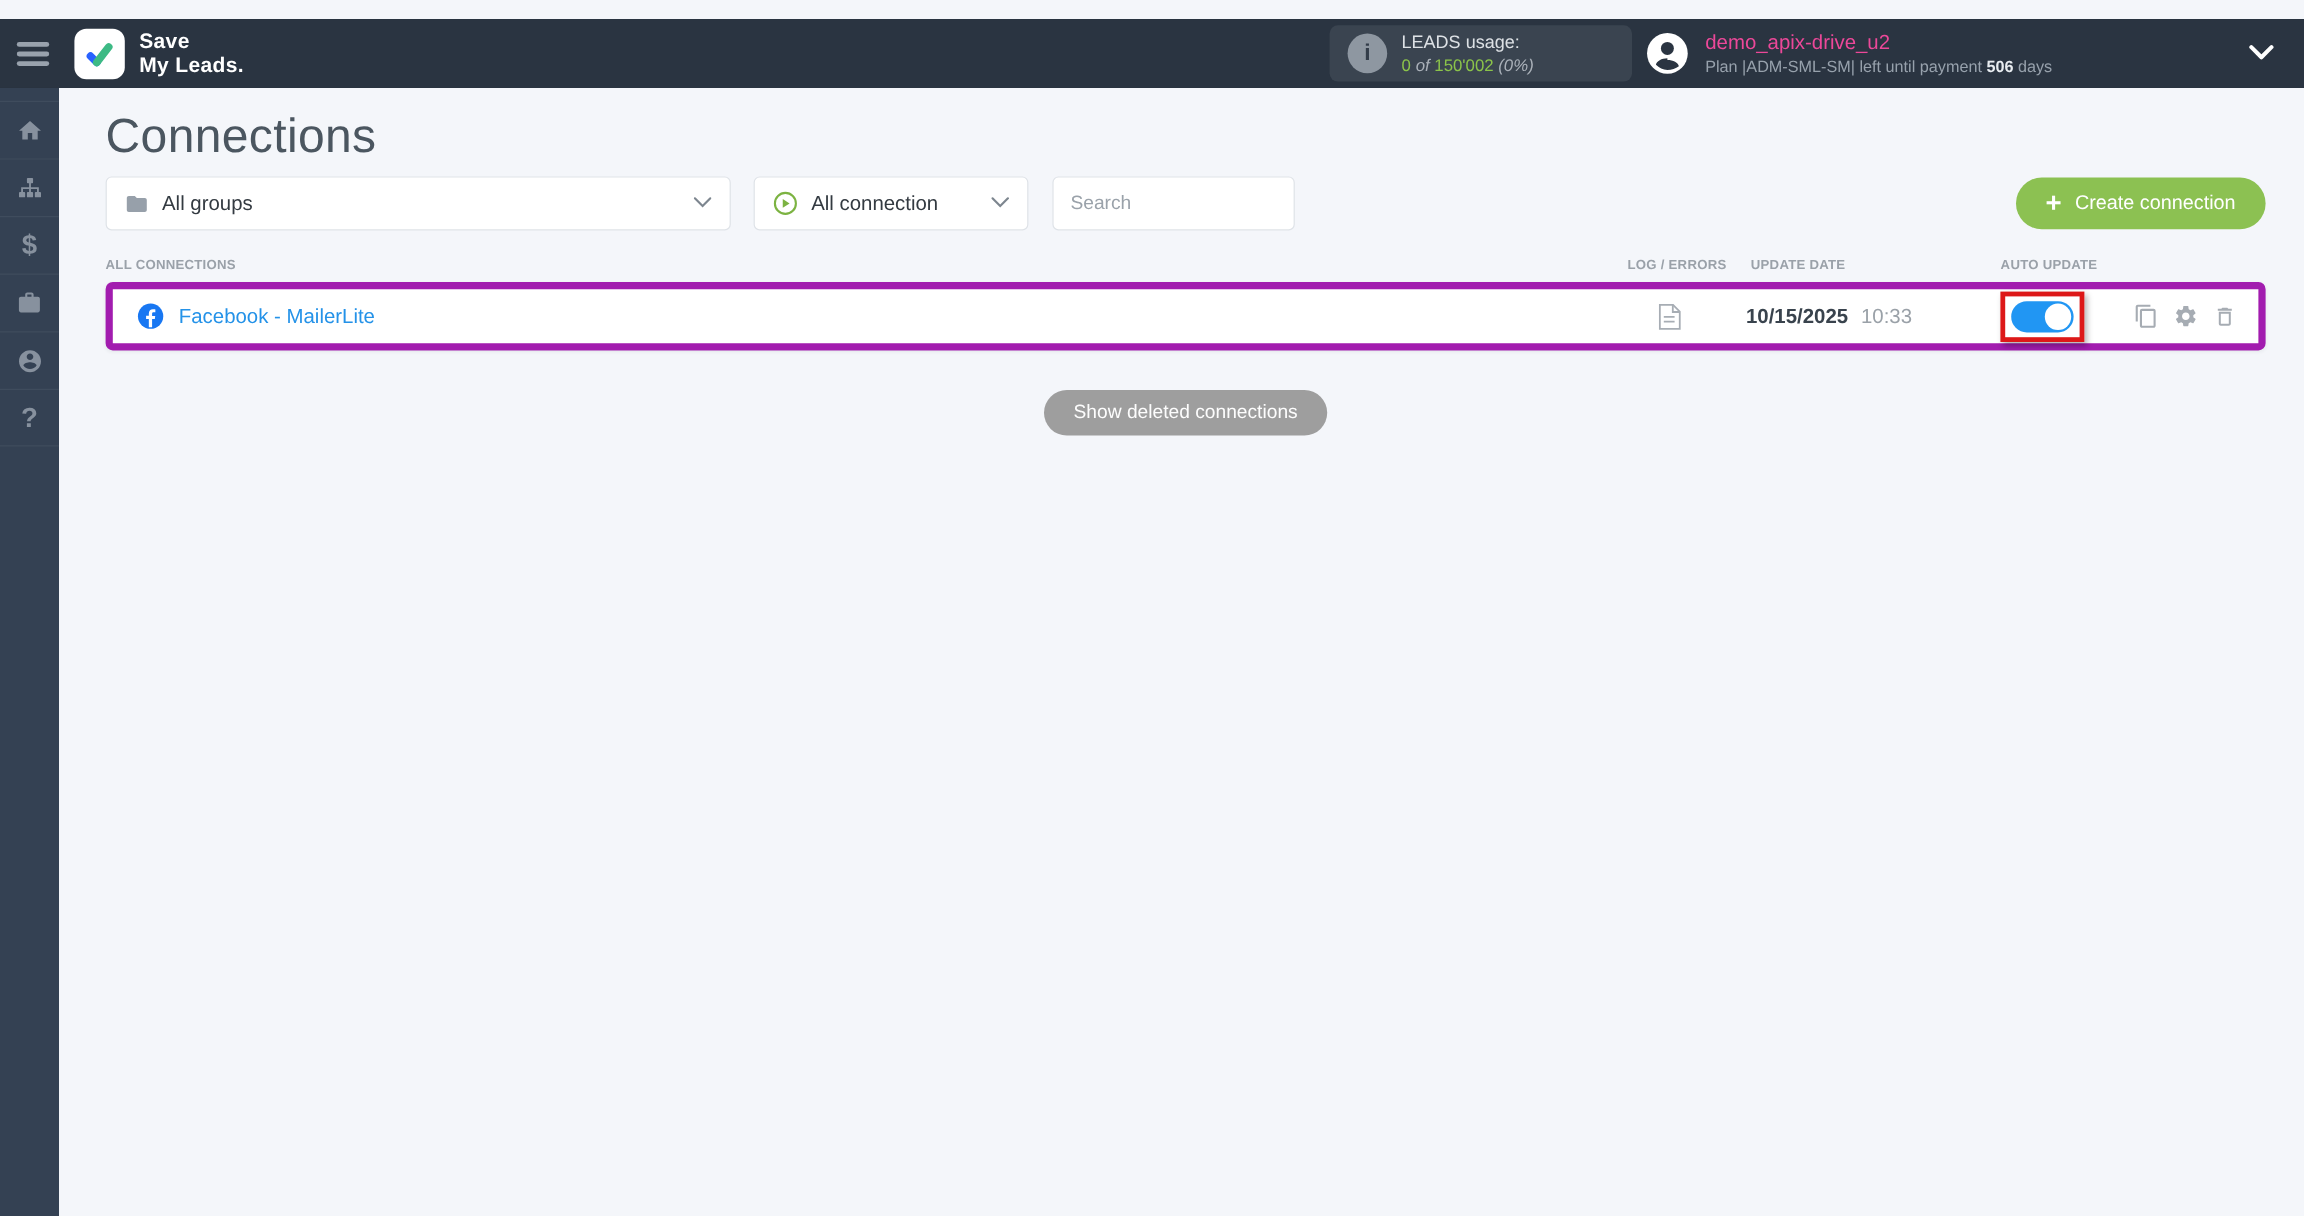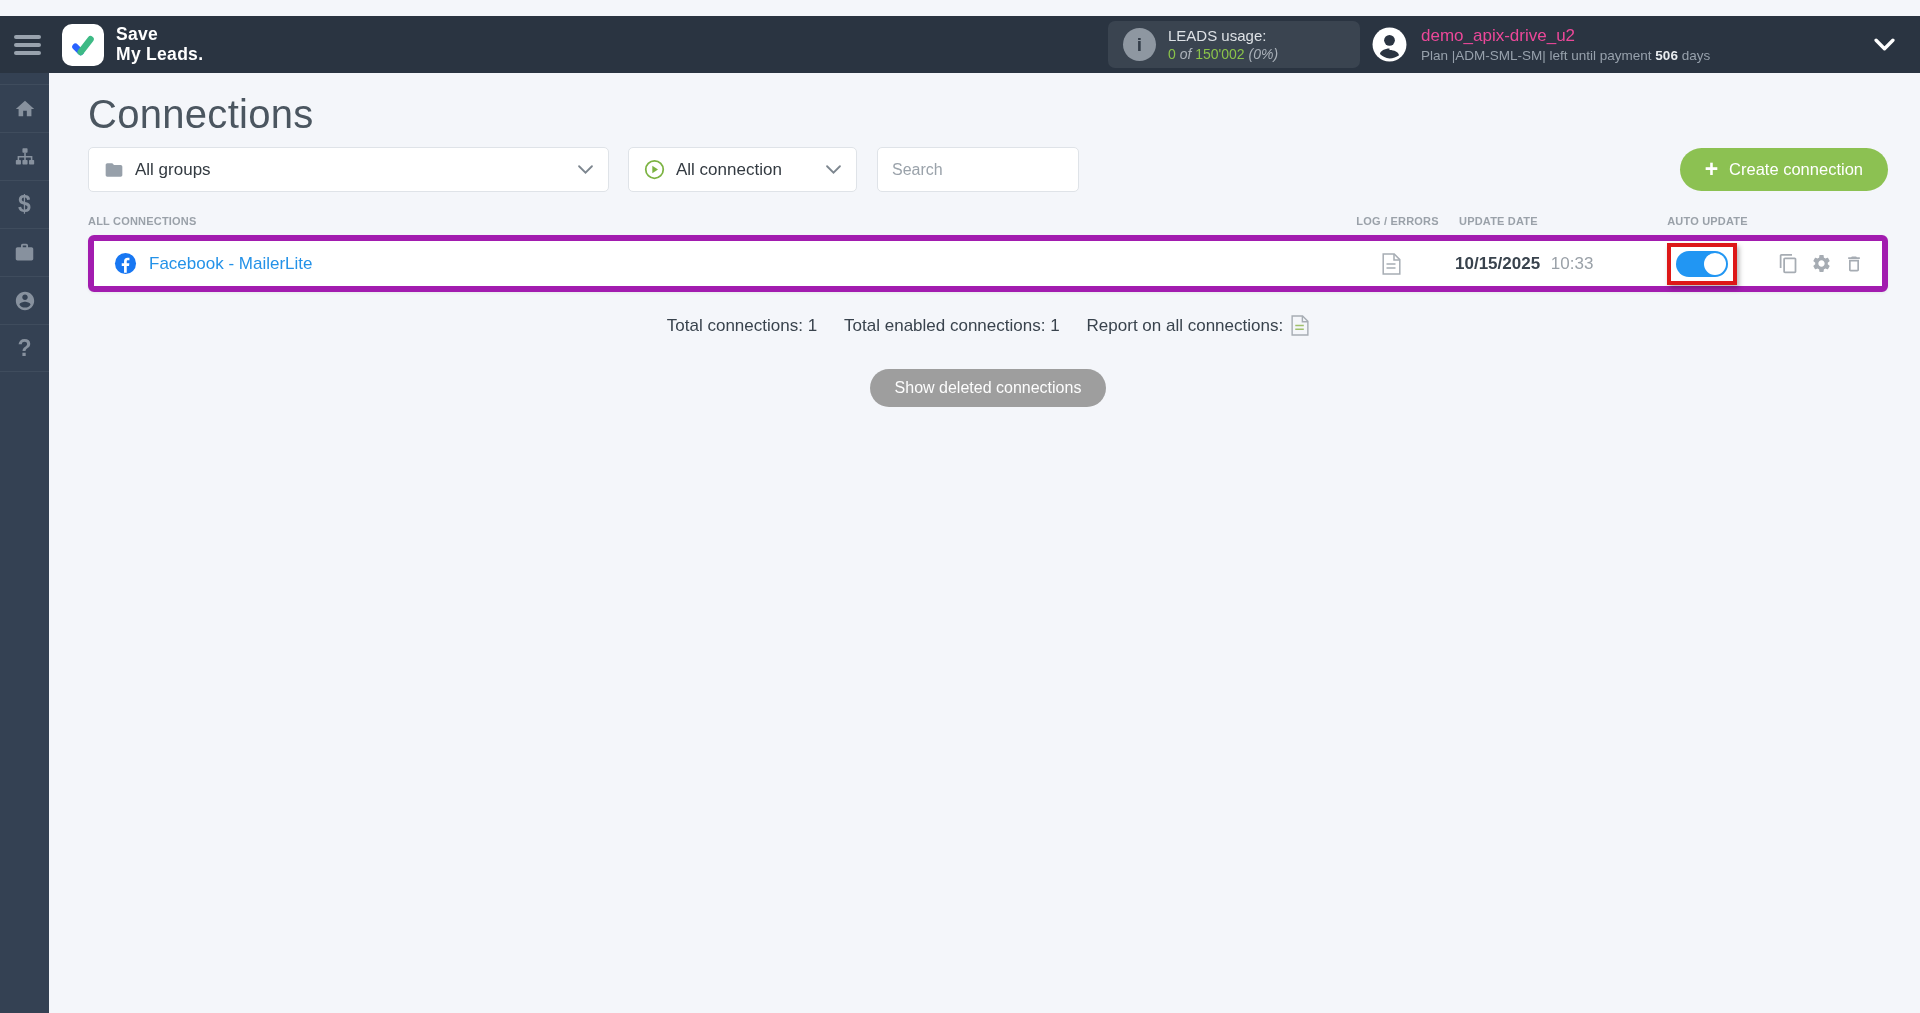--- a/index.html
+++ b/index.html
@@ -252,29 +252,15 @@
           </svg>
       </span>
       <span class="act-icon">
         <svg width="20" height="20" viewBox="0 0 24 24" fill="currentColor">
             <path d="M16 9v10H8V9h8m-1.5-6h-5l-1 1H5v2h14V4h-3.5l-1-1zM18 7H6v12c0 1.1.9 2 2 2h8c1.1 0 2-.9 2-2V7z"></path>
           </svg>
       </span>
     </div>
   </div>
 
-  <div class="summary-row">
-    <div class="summary-item">Total connections: 1</div>
-    <div class="summary-item">Total enabled connections: 1</div>
-    <div class="summary-item">
-      <span>Report on all connections:</span>
-      <span class="act-icon">
-        <svg width="18" height="21" viewBox="0 0 19 22" fill="none" stroke="#a7adb4" stroke-width="1.5">
-          <path d="M1.2 1h11l5.6 5.6V21H1.2z"></path>
-          <path d="M12 1v6h6"></path>
-          <path d="M4.5 11h9M4.5 15h9" stroke="#9fc06c"></path>
-        </svg>
-      </span>
-    </div>
-  </div>
 
   <button class="show-deleted">Show deleted connections</button>
 </div>
 
 </body></html>

